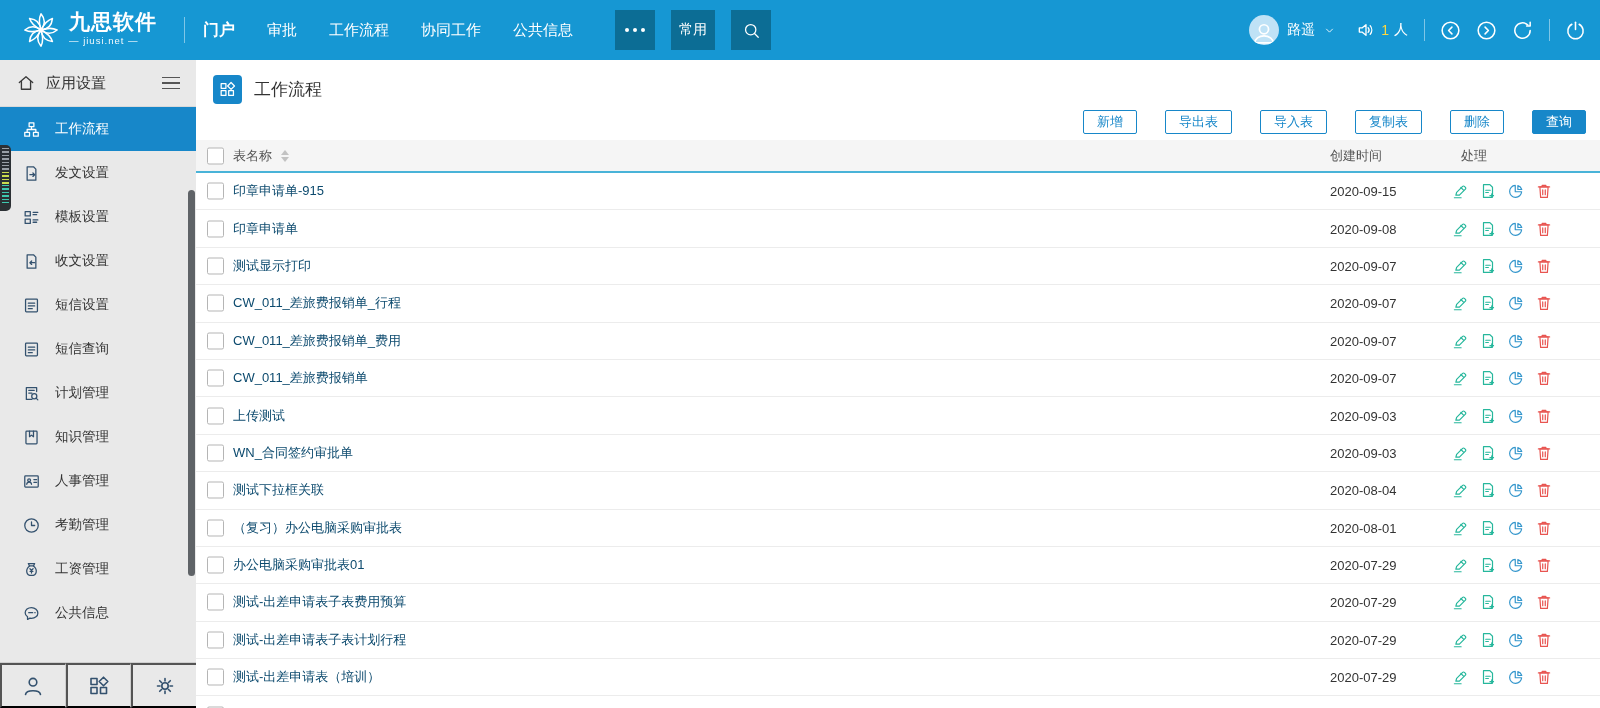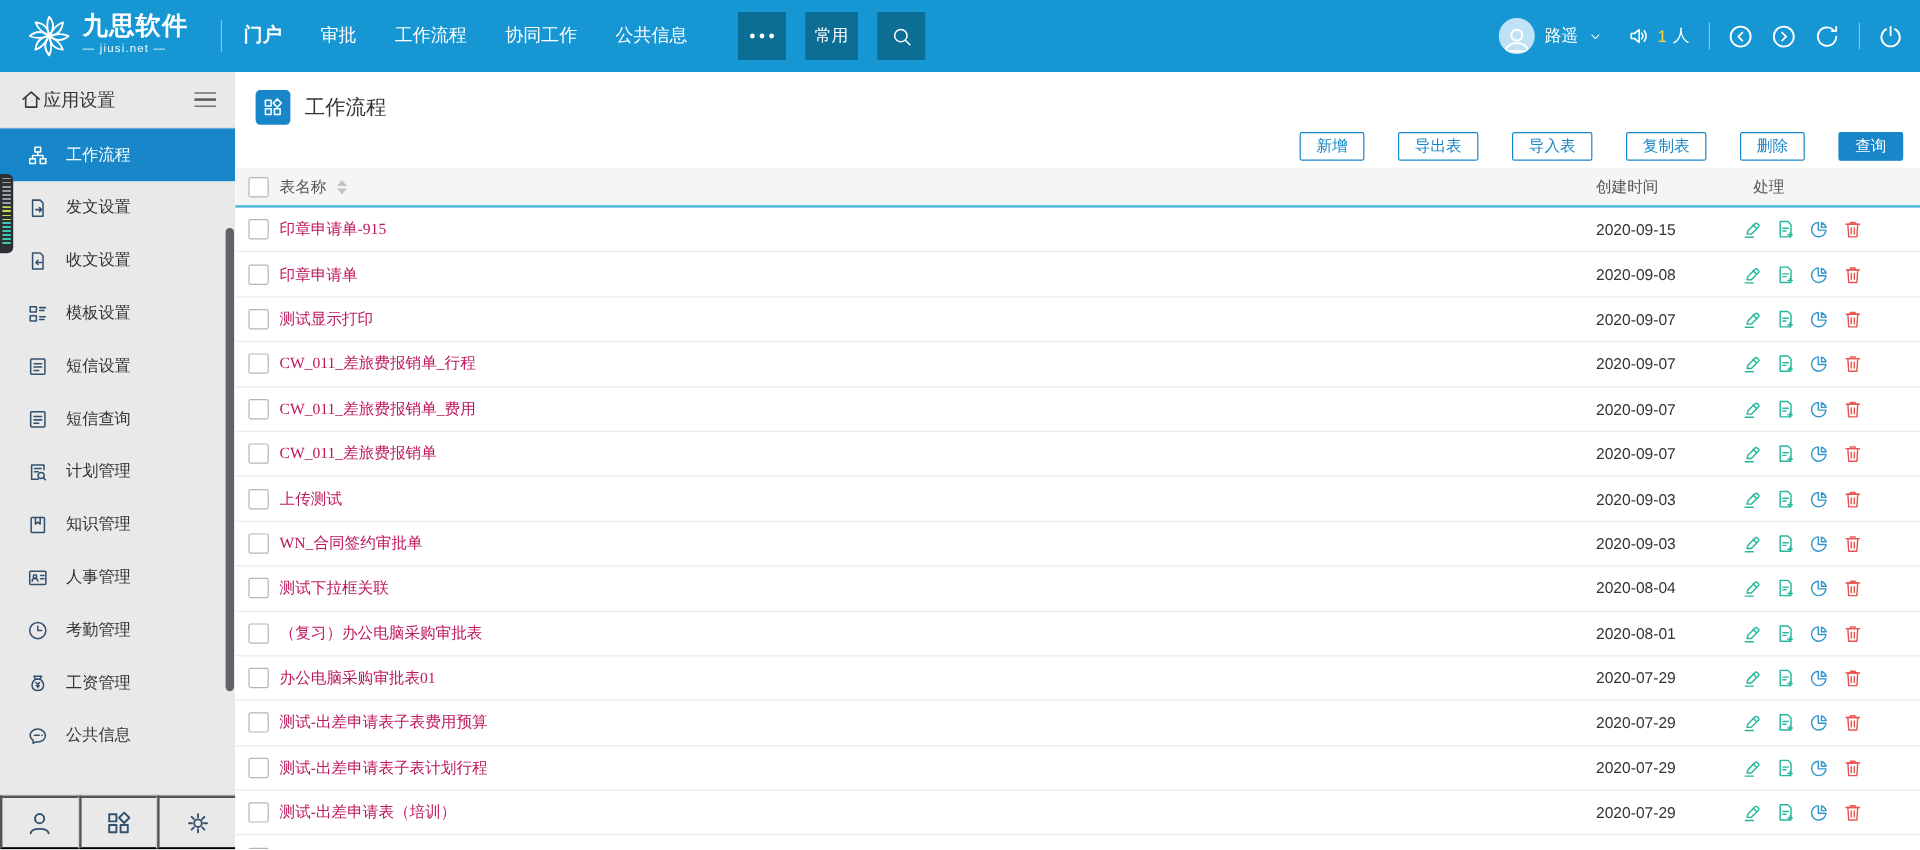--- a/index.html
+++ b/index.html
@@ -30,21 +30,21 @@
   .uname{font-size:14px;}
   .online{display:flex;align-items:center;gap:5px;margin-left:20px;cursor:pointer;}
   .online .count{color:var(--online-count,#ffd83d);font-size:14px;}
   .online .unit{font-size:14px;}
   .vdiv{width:1px;height:22px;background:rgba(255,255,255,.45);margin:0 14px 0 16px;}
   .cir{cursor:pointer;margin-right:13px;display:flex;align-items:center;}
   .cir:last-child{margin-right:13px;}
 
   
   .sidebar{position:absolute;left:0;top:60px;width:196px;bottom:0;background:var(--sidebar-bg,#e9e9e9);}
-  .sb-head{height:46px;display:flex;align-items:center;padding:0 14px 0 16px;border-bottom:1px solid #d9d9d9;color:#333;}
+  .sb-head{height:46px;display:flex;align-items:center;gap:10px;padding:0 14px 0 16px;border-bottom:1px solid #d9d9d9;color:#333;}
   .sb-head .t{font-size:15px;flex:1;}
   .sb-head svg{color:#3a3a3a;}
   .burger{display:flex;flex-direction:column;gap:4px;cursor:pointer;padding:4px 2px;}
   .burger i{display:block;width:18px;height:1.6px;background:#555;}
   .sb-item{height:44px;display:flex;align-items:center;gap:14px;padding-left:22px;font-size:13.5px;color:#333;cursor:pointer;}
   .sb-item svg{color:var(--sidebar-icon,#33516e);}
   .sb-item.active{background:var(--accent,#1787c9);color:#fff;}
   .sb-item.active svg{color:#fff;}
   .sb-scrollbar{position:absolute;right:1px;top:130px;width:7px;height:386px;border-radius:4px;background:#5f6367;cursor:pointer;}
   .sb-bottom{position:absolute;left:0;right:0;bottom:0;height:45px;border-top:1px solid #cfcfcf;display:flex;}
@@ -80,21 +80,21 @@
   .thead .lbl{position:absolute;top:50%;transform:translateY(-50%);}
   .col-name-l{left:37px;display:flex;align-items:center;gap:9px;}
   .col-date-l{left:1134px;}
   .col-act-l{left:1265px;}
   .sort{display:inline-flex;flex-direction:column;line-height:0;cursor:pointer;}
   .sort i{width:0;height:0;border-left:4px solid transparent;border-right:4px solid transparent;}
   .sort .up{border-bottom:5px solid #c2c2c2;margin-bottom:2px;}
   .sort .dn{border-top:5px solid #c2c2c2;}
   .cb{position:absolute;left:11px;top:50%;transform:translateY(-50%);width:15px;height:15px;background:#fff;border:1px solid #b5b5b5;border-radius:2px;cursor:pointer;}
   .trow{position:relative;height:36.4px;border-bottom:1px solid #ececec;font-size:13px;}
-  .cell-name{position:absolute;left:37px;top:50%;transform:translateY(-50%);color:#be185d;white-space:nowrap;font-family:Liberation Serif, serif;}
+  .cell-name{position:absolute;left:37px;top:50%;transform:translateY(-50%);color:#0c4a6e;white-space:nowrap;}
   .cell-date{position:absolute;left:1134px;top:50%;transform:translateY(-50%);color:#333;}
   .cell-act{position:absolute;left:1255px;top:50%;transform:translateY(-50%);display:flex;gap:10px;align-items:center;}
   .act{cursor:pointer;display:flex;align-items:center;}
   .act.edit{color:var(--action-edit,#26b79c);}
   .act.copy{color:var(--action-copy,#26b79c);}
   .act.pie{color:var(--action-pie,#3396cc);}
   .act.del{color:var(--action-delete,#e85450);}
 </style>
 </head>
 <body>
@@ -340,30 +340,30 @@
 
         <div class="sb-item">
           <svg class="ic" width="19" height="19">
             <use href="#i-docout"></use>
           </svg>
           <span>发文设置</span>
         </div>
 
         <div class="sb-item">
           <svg class="ic" width="19" height="19">
+            <use href="#i-template"></use>
+          </svg>
+          <span>模板设置</span>
+        </div>
+
+        <div class="sb-item">
+          <svg class="ic" width="19" height="19">
             <use href="#i-docin"></use>
           </svg>
           <span>收文设置</span>
-        </div>
-
-        <div class="sb-item">
-          <svg class="ic" width="19" height="19">
-            <use href="#i-template"></use>
-          </svg>
-          <span>模板设置</span>
         </div>
 
         <div class="sb-item">
           <svg class="ic" width="19" height="19">
             <use href="#i-list"></use>
           </svg>
           <span>短信设置</span>
         </div>
 
         <div class="sb-item">

